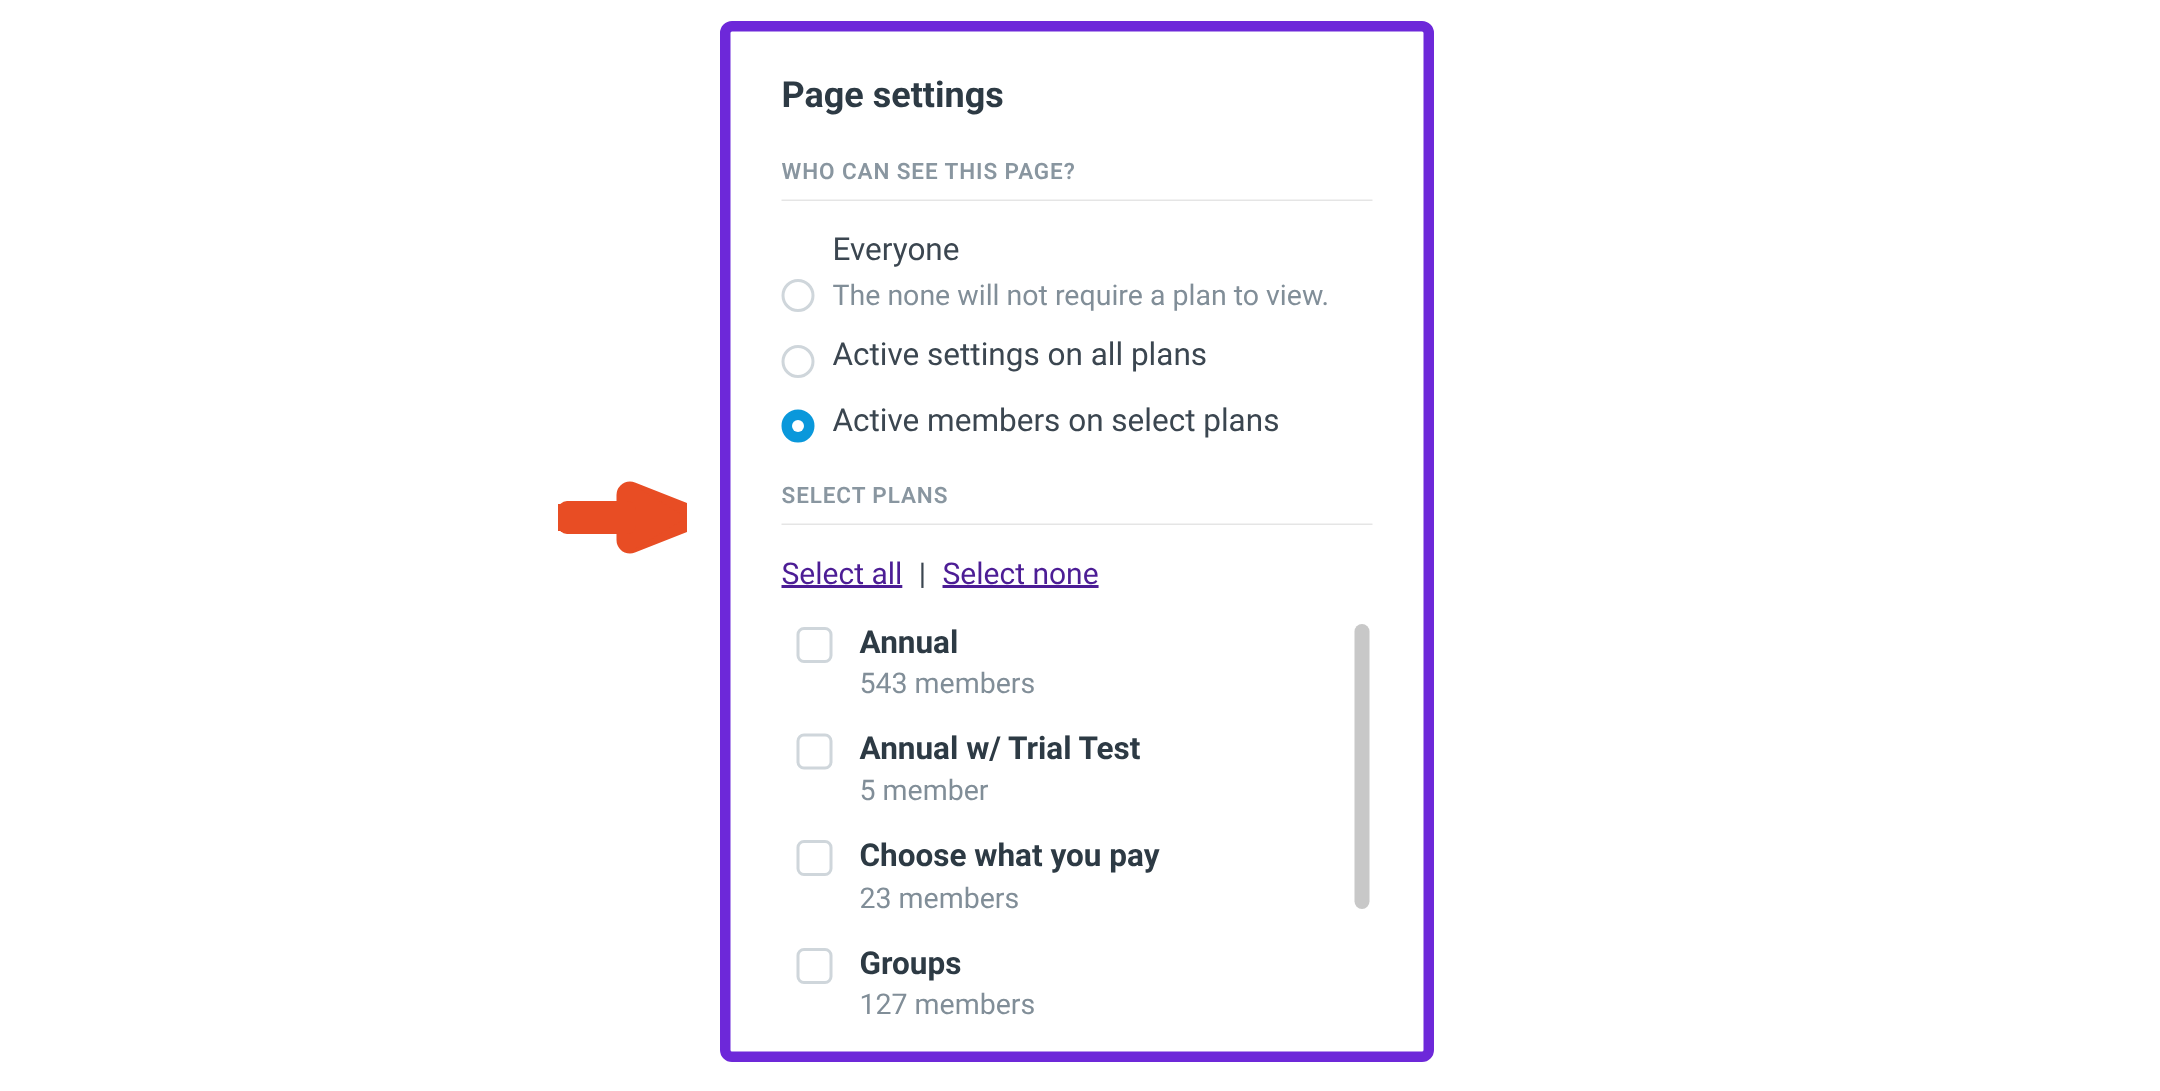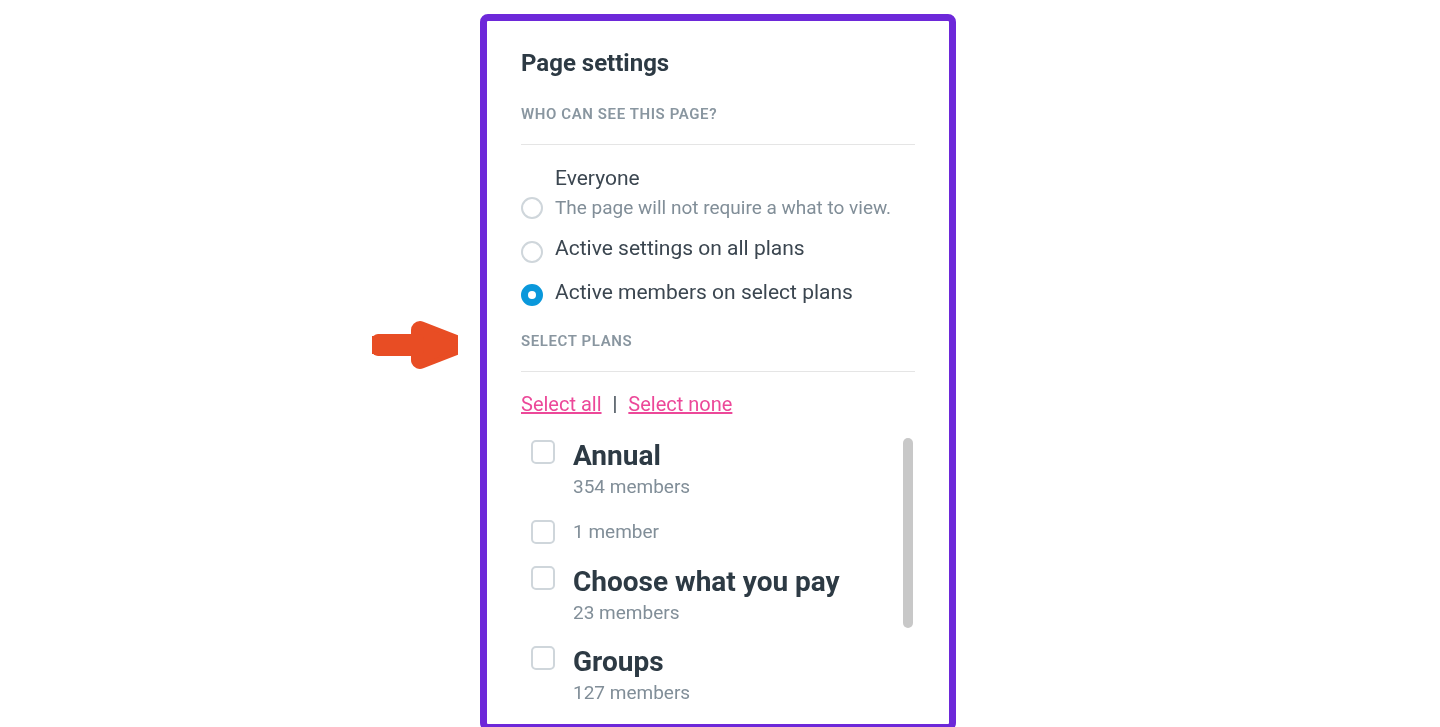--- a/index.html
+++ b/index.html
@@ -32,21 +32,21 @@
       font-weight: 700;
       color: #2d3a44;
       margin-bottom: 28px;
     }
     .section-label {
       font-size: 15px;
       font-weight: 600;
       letter-spacing: 0.6px;
       color: #8996a0;
       text-transform: uppercase;
-      padding-bottom: 21px;
+      padding-bottom: 10px;
       border-bottom: 1px solid #e5e5e5;
       margin-bottom: 20px;
     }
     .radio-group {
       margin-bottom: 26px;
     }
     .radio-item {
       display: flex;
       align-items: flex-end;
       margin-bottom: 16px;
@@ -93,21 +93,21 @@
       font-size: 19px;
       color: #818e98;
       margin-top: 4px;
     }
     .select-links {
       font-size: 20px;
       color: #3b4650;
       margin-bottom: 22px;
     }
     .select-links a {
-      color: #ec4899;
+      color: #4c1d95;
       text-decoration: underline;
       cursor: pointer;
     }
     .plan-scroll {
       position: relative;
       padding-left: 10px;
       padding-right: 10px;
     }
     .plan-list {
       padding-right: 22px;
@@ -125,21 +125,21 @@
       margin-right: 18px;
       flex-shrink: 0;
       margin-top: 2px;
       background: #fff;
       cursor: pointer;
     }
     .plan-text {
       flex: 1;
     }
     .plan-name {
-      font-size: 28px;
+      font-size: 21px;
       font-weight: 700;
       color: #2d3a44;
       line-height: 1.25;
     }
     .plan-members {
       font-size: 19px;
       color: #818e98;
       margin-top: 2px;
     }
     .scrollbar-thumb {
@@ -178,21 +178,21 @@
   <div class="panel-inner">
     <h1 class="page-title">Page settings</h1>
 
     <div class="section-label">WHO CAN SEE THIS PAGE?</div>
 
     <div class="radio-group">
       <div class="radio-item">
         <div class="radio-circle"></div>
         <div class="radio-text">
           <div class="radio-label">Everyone</div>
-          <div class="radio-sublabel">The page will not require a what to view.</div>
+          <div class="radio-sublabel">The none will not require a plan to view.</div>
         </div>
       </div>
       <div class="radio-item">
         <div class="radio-circle"></div>
         <div class="radio-text">
           <div class="radio-label">Active settings on all plans</div>
         </div>
       </div>
       <div class="radio-item">
         <div class="radio-circle checked"></div>
@@ -207,27 +207,28 @@
     <div class="select-links">
       <a>Select all</a><span class="divider-sep"> | </span><a>Select none</a>
     </div>
 
     <div class="plan-scroll">
       <div class="plan-list">
         <div class="plan-item">
           <div class="checkbox"></div>
           <div class="plan-text">
             <div class="plan-name">Annual</div>
-            <div class="plan-members">354 members</div>
-          </div>
-        </div>
-        <div class="plan-item">
-          <div class="checkbox"></div>
-          <div class="plan-text">
-            <div class="plan-members">1 member</div>
+            <div class="plan-members">543 members</div>
+          </div>
+        </div>
+        <div class="plan-item">
+          <div class="checkbox"></div>
+          <div class="plan-text">
+            <div class="plan-name">Annual w/ Trial Test</div>
+            <div class="plan-members">5 member</div>
           </div>
         </div>
         <div class="plan-item">
           <div class="checkbox"></div>
           <div class="plan-text">
             <div class="plan-name">Choose what you pay</div>
             <div class="plan-members">23 members</div>
           </div>
         </div>
         <div class="plan-item">

